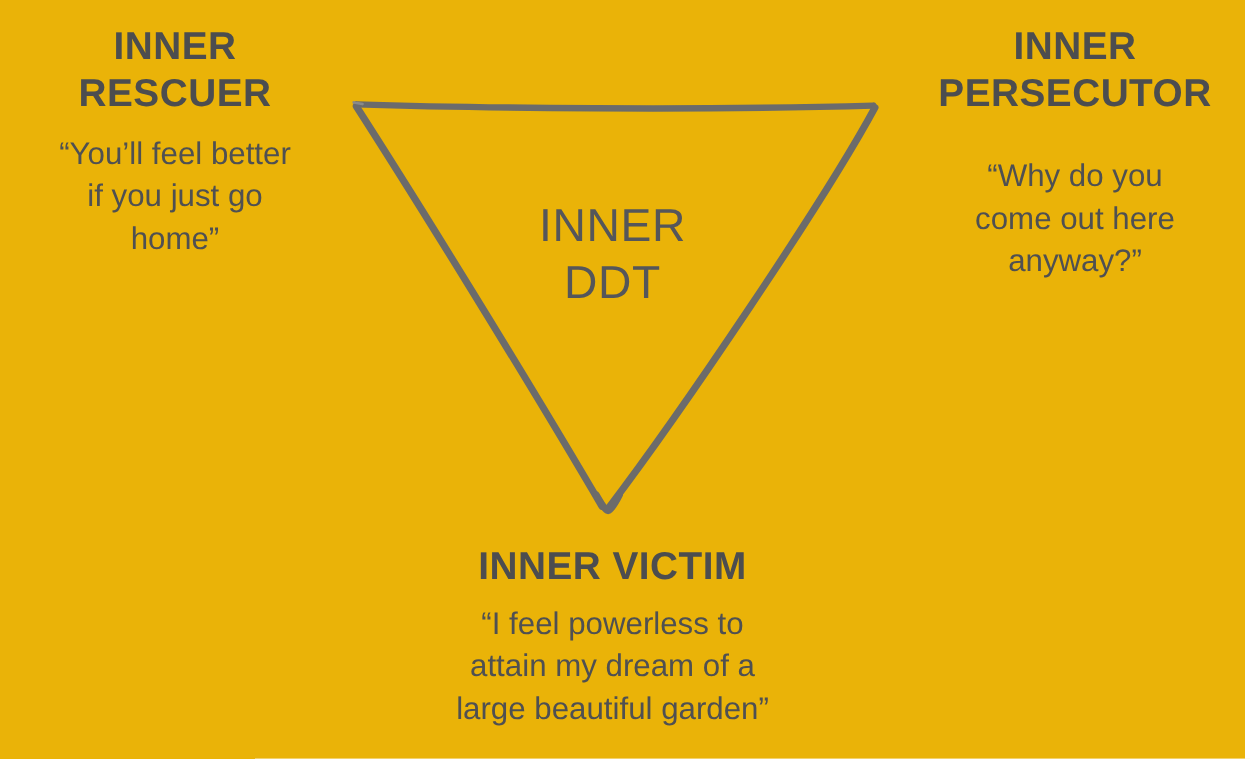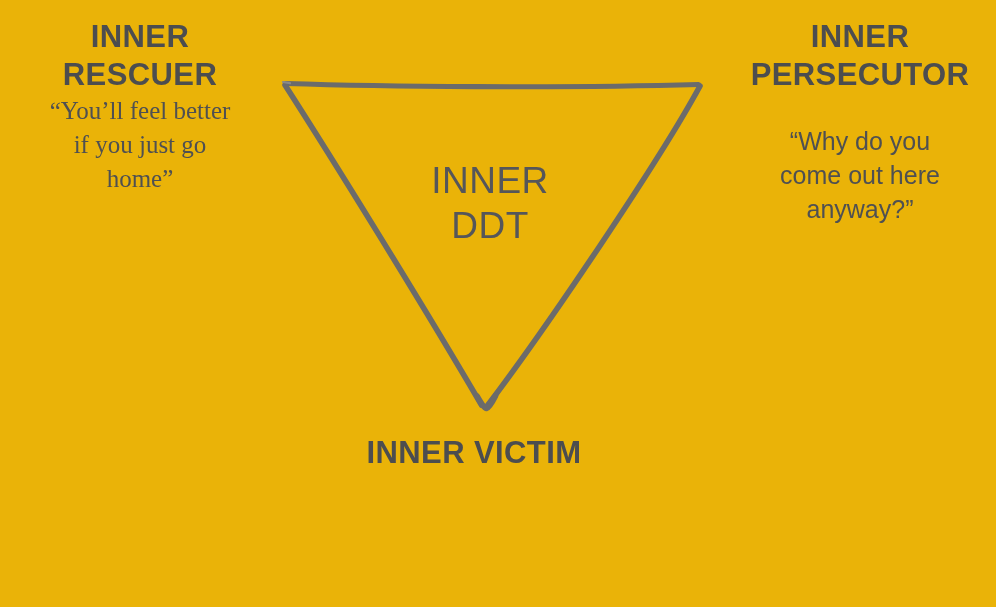--- a/index.html
+++ b/index.html
@@ -53,33 +53,33 @@
     white-space: pre-line;
     margin: 0;
   }
 
   
   #block-rescuer {
     left: 0px;
     top: 18px;
     width: 280px;
   }
-  #block-rescuer .role-quote { margin-top: 0; font-family: Liberation Serif, serif; }
+  #block-rescuer .role-quote { margin-top: 12px; }
 
   
   #block-persecutor {
     left: 720px;
     top: 18px;
     width: 280px;
   }
   #block-persecutor .role-quote { margin-top: 30px; }
 
   
   #block-victim {
-    left: 284px;
+    left: 300px;
     top: 434px;
     width: 380px;
   }
   #block-victim .role-quote { margin-top: 10px; }
 
   
   #block-center {
     position: absolute;
     left: 355px;
     top: 158px;
@@ -131,15 +131,18 @@
 anyway?”</p>
   </div>
 
   <div id="block-center">
     <p id="center-label">INNER
 DDT</p>
   </div>
 
   <div class="corner-block" id="block-victim">
     <p class="role-title">INNER VICTIM</p>
+    <p class="role-quote">“I feel powerless to
+attain my dream of a
+large beautiful garden”</p>
   </div>
 
 </div>
 
 </body></html>

